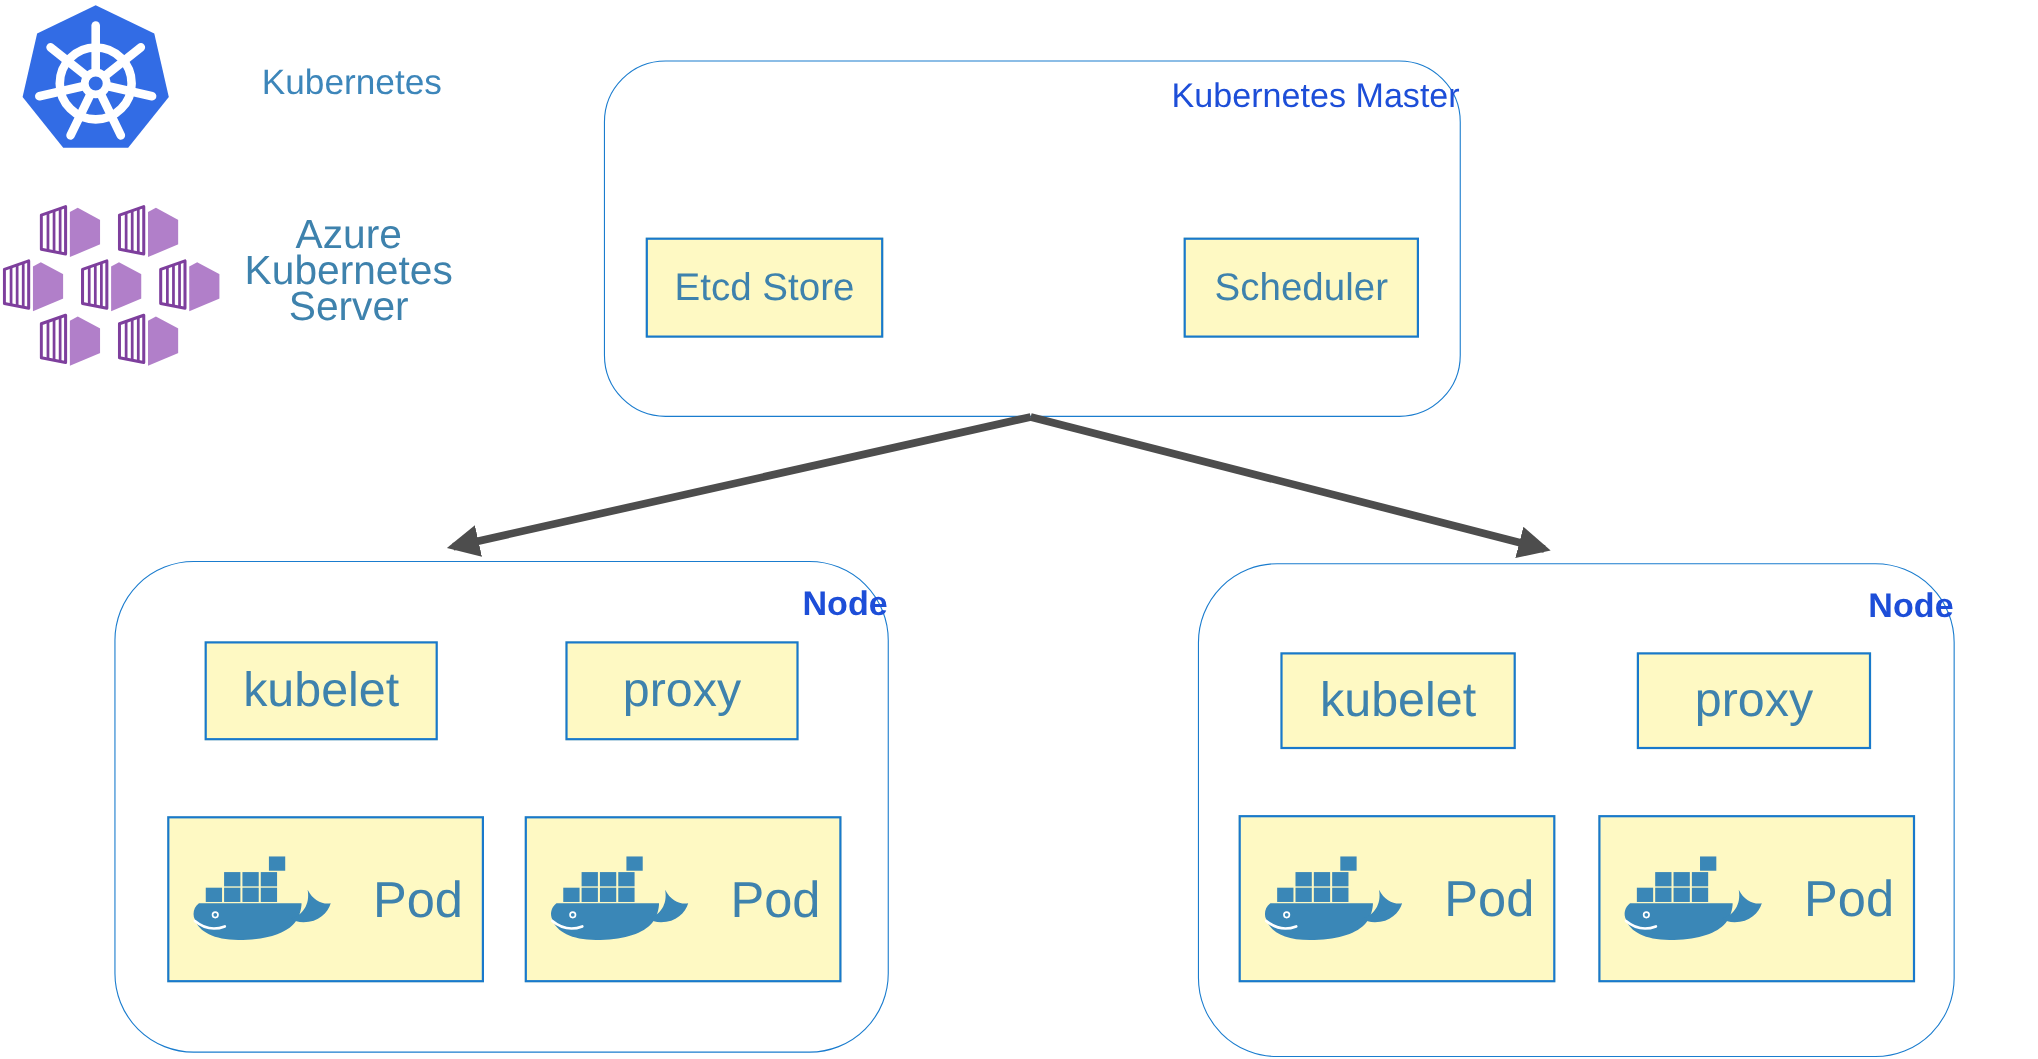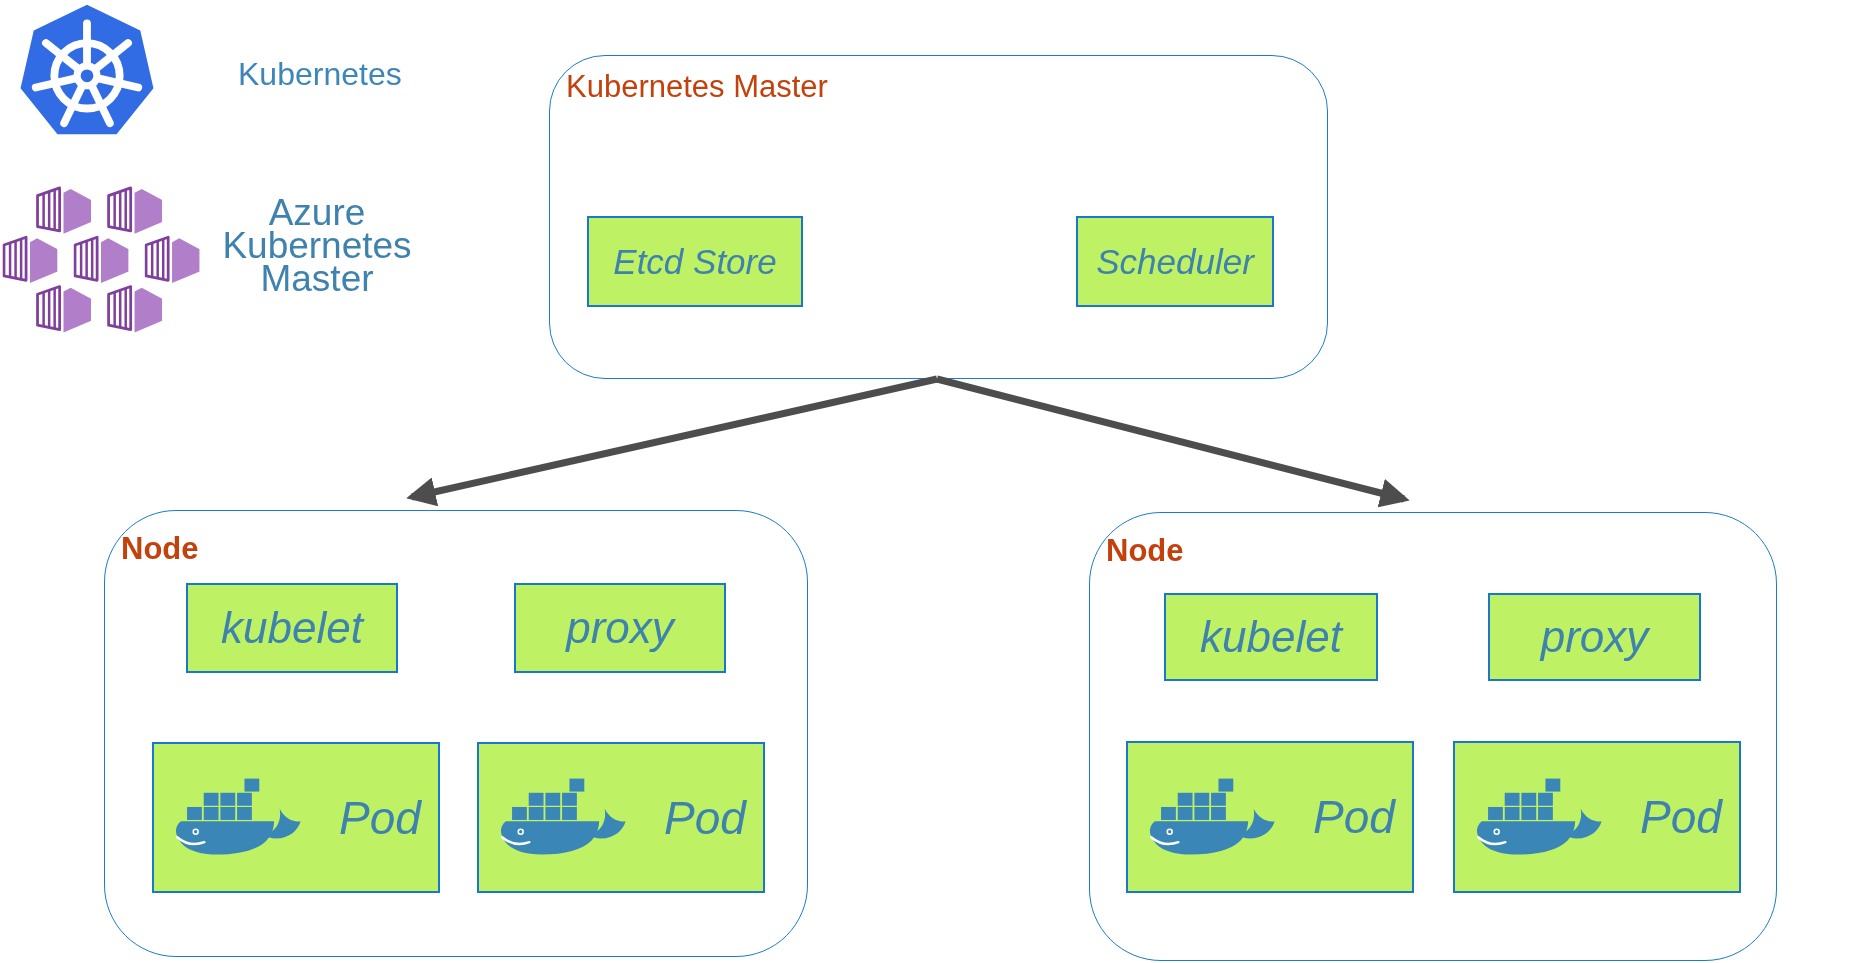--- a/index.html
+++ b/index.html
@@ -17,35 +17,35 @@
              font-size:37px;line-height:33px;color:#3e82ad;}
   
   .bigbox{
     border:1.6px solid #1a7cce;border-radius:60px;background:#ffffff;
     box-sizing:border-box;
   }
   #master{left:549px;top:55px;width:779px;height:324px;border-radius:56px;}
   #node-left{left:104px;top:510px;width:704px;height:447px;border-radius:72px;}
   #node-right{left:1089px;top:512px;width:688px;height:449px;border-radius:72px;}
   .bigbox .title{
-    position:absolute;left:16px;right:0;text-align:left;
-    font-size:31px;color:#c2410c;
+    position:absolute;left:0;right:0;text-align:right;
+    font-size:31px;color:#1d4ed8;
   }
   #master .title{top:13px;}
   .node .title{top:20px;font-weight:bold;}
   
   .innerbox{
-    position:absolute;border:2.5px solid #1879cc;background:#bef264;
+    position:absolute;border:2.5px solid #1879cc;background:#fef9c3;
     box-sizing:border-box;display:flex;align-items:center;justify-content:center;
-    font-size:35px;color:#3e82ad;font-style:italic;
+    font-size:35px;color:#3e82ad;
   }
   
   #box-etcd{left:37px;top:160px;width:216px;height:91px;}
   #box-api{left:280px;top:160px;width:215px;height:91px;}
-  #box-sched{left:526px;top:160px;width:198px;height:91px;}
+  #box-sched{left:526px;top:160px;width:214px;height:91px;}
   
   .agent{font-size:44px;}
   #nl-kubelet{left:81px;top:72px;width:212px;height:90px;}
   #nl-proxy{left:409px;top:72px;width:212px;height:90px;}
   #nr-kubelet{left:74px;top:80px;width:214px;height:88px;}
   #nr-proxy{left:398px;top:80px;width:213px;height:88px;}
   
   .pod{display:flex;align-items:center;justify-content:center;gap:26px;}
   .pod .podlabel{font-size:46px;color:#3e82ad;}
   .pod svg{width:142px;height:99px;flex:0 0 auto;}
@@ -116,21 +116,21 @@
   <use href="#sym-aks-box" x="106" y="0" width="56" height="51.5"></use>
   <use href="#sym-aks-box" x="0" y="50" width="56" height="51.5"></use>
   <use href="#sym-aks-box" x="72" y="50" width="56" height="51.5"></use>
   <use href="#sym-aks-box" x="144" y="50" width="56" height="51.5"></use>
   <use href="#sym-aks-box" x="34" y="100" width="56" height="51.5"></use>
   <use href="#sym-aks-box" x="106" y="100" width="56" height="51.5"></use>
 </svg>
 <div id="aks-label" class="abs">
   <div>Azure</div>
   <div>Kubernetes</div>
-  <div>Master</div>
+  <div>Server</div>
 </div>
 
 <div id="master" class="abs bigbox">
   <div class="title">Kubernetes Master</div>
   <div id="box-etcd" class="innerbox">
     <span>Etcd Store</span>
   </div>
   <div id="box-sched" class="innerbox">
     <span>Scheduler</span>
   </div>

